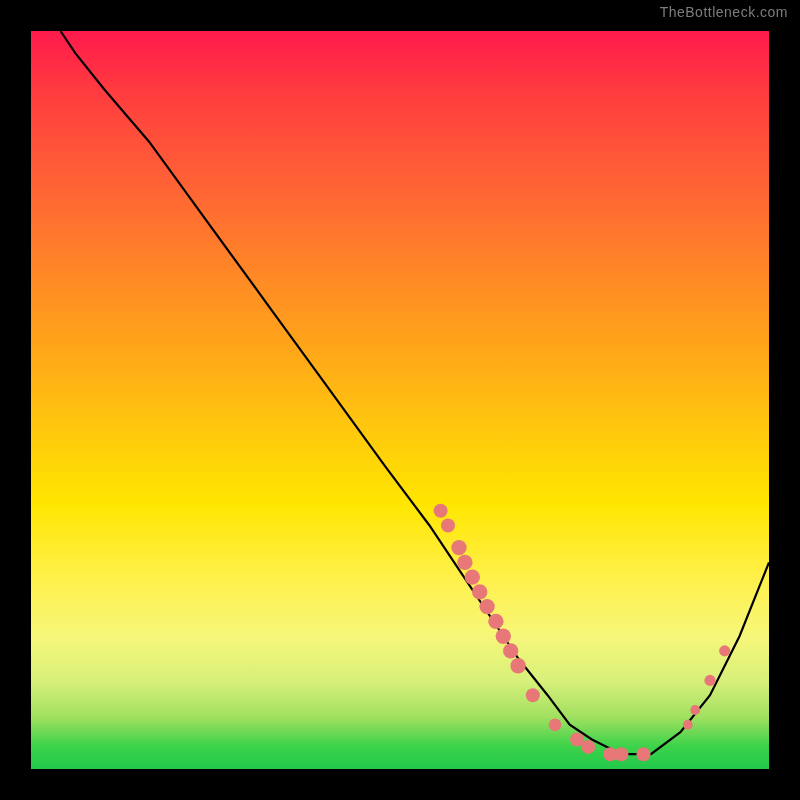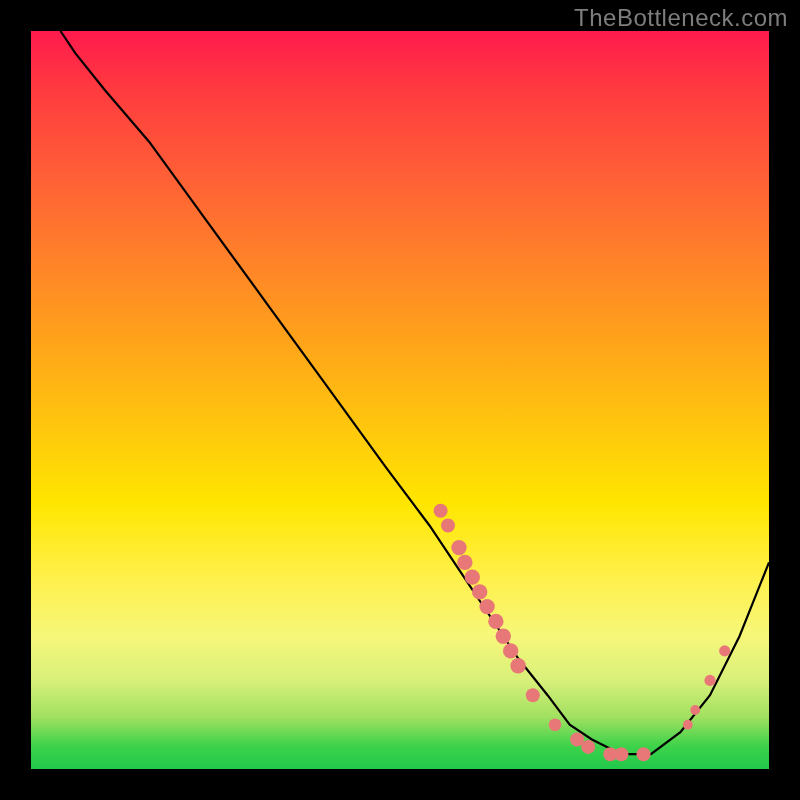--- a/index.html
+++ b/index.html
@@ -43,21 +43,21 @@
     top: 31px;
     width: 738px;
     height: 738px;
     overflow: visible;
   }
   .watermark {
     position: absolute;
     right: 12px;
     top: 4px;
     font-family: Arial, Helvetica, sans-serif;
-    font-size: 24px;
+    font-size: 14px;
     color: #7d7d7d;
     letter-spacing: 0.5px;
   }
 </style>
 </head>
 <body>
 
 <div class="wrap">
   <div class="plot"></div>
   <svg class="curve" viewBox="0 0 738 738" preserveAspectRatio="none">

